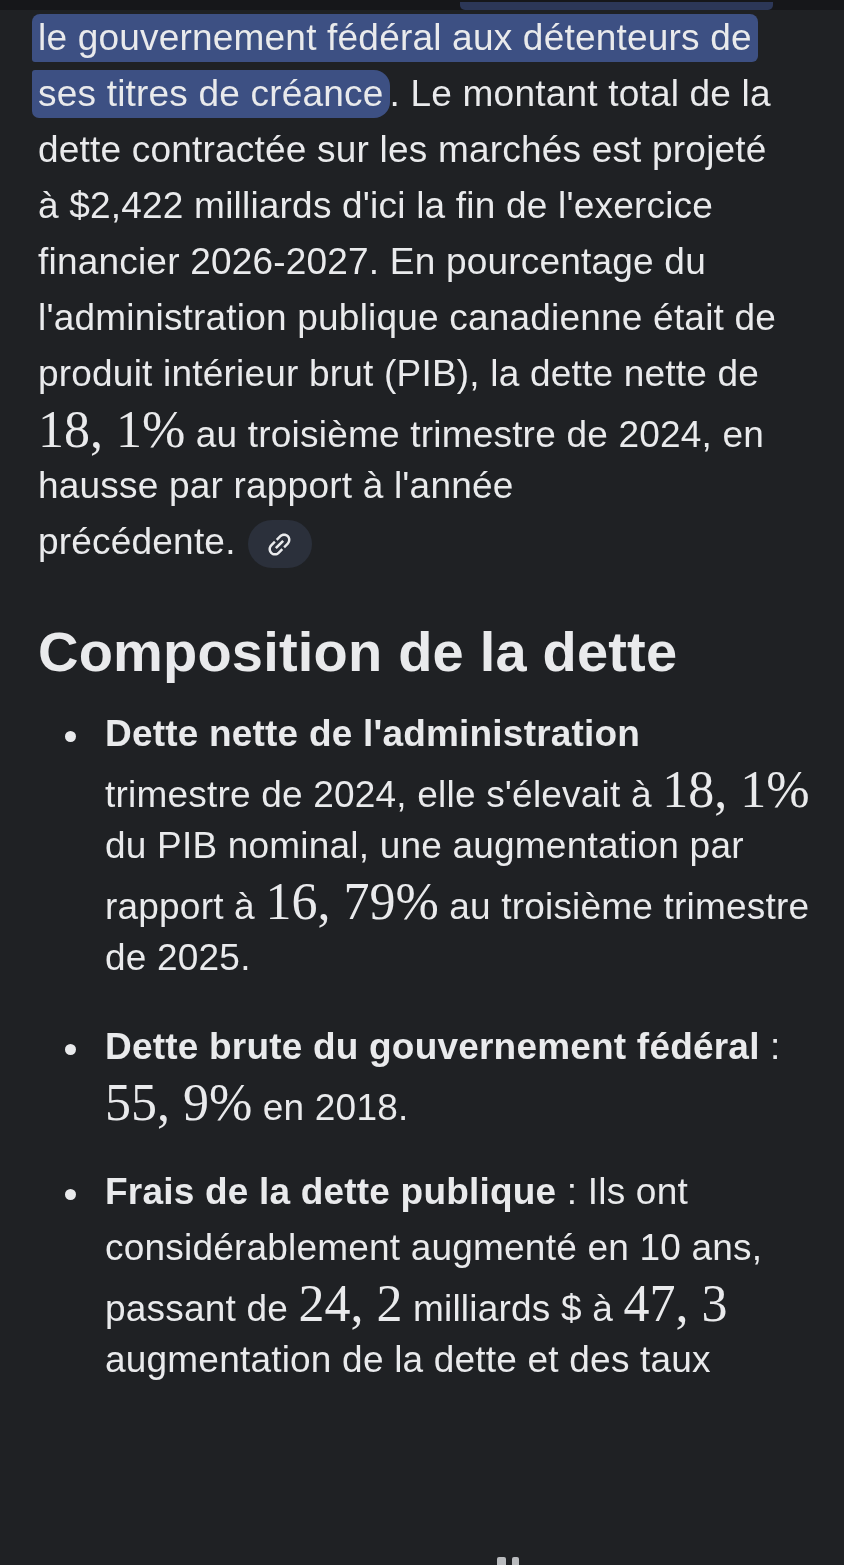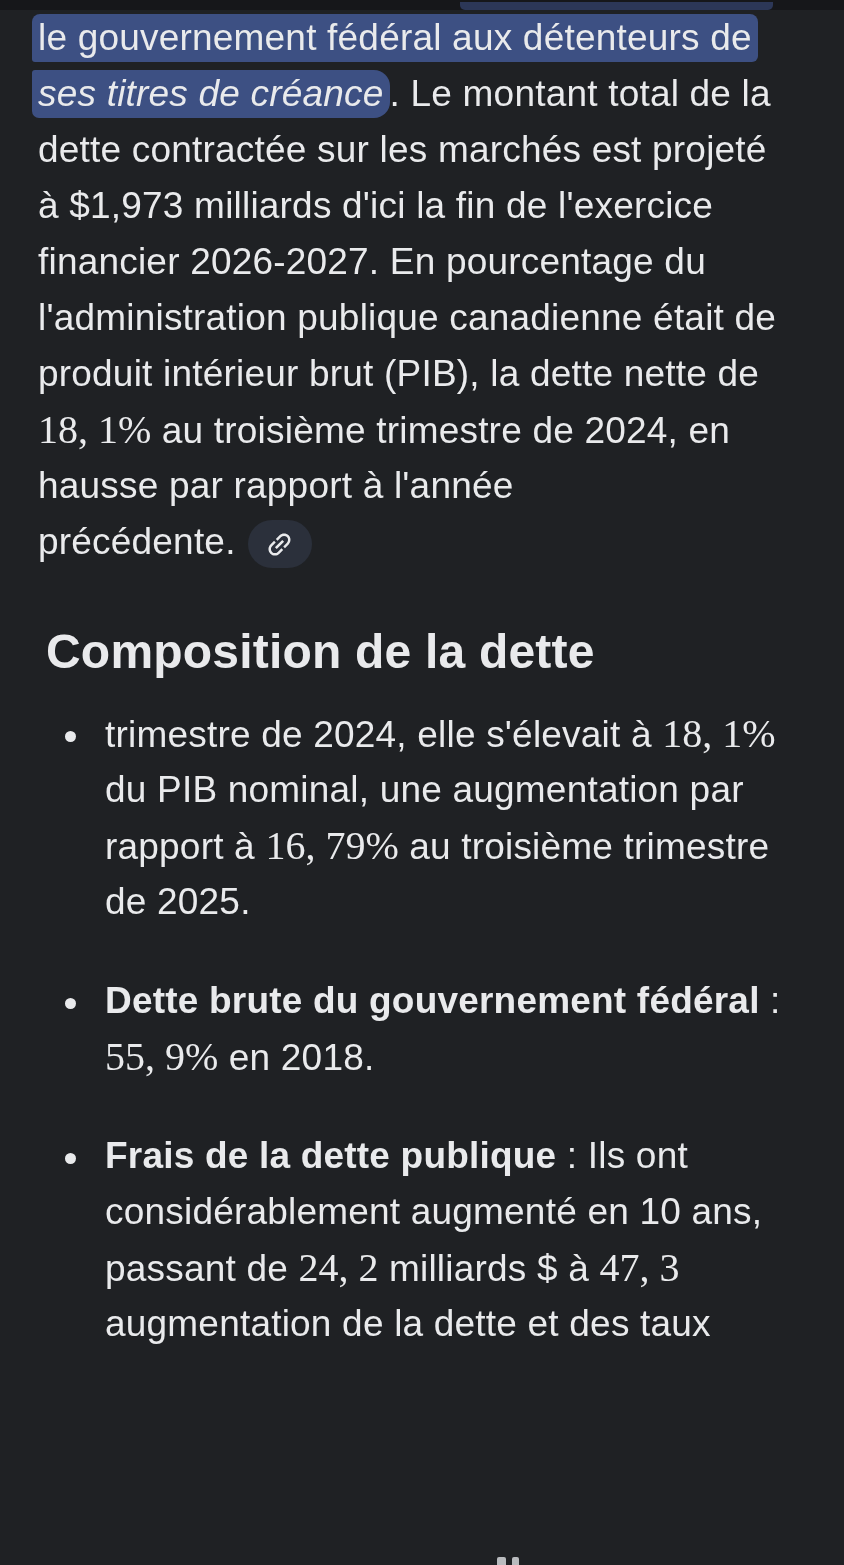--- a/index.html
+++ b/index.html
@@ -33,37 +33,37 @@
     font-size: 37px;
     white-space: nowrap;
     letter-spacing: 0.2px;
   }
   .hl {
     background: #3d5083;
     padding: 3px 6px 4px 6px;
     margin-left: -6px;
   }
   .hl-full { border-radius: 8px 8px 6px 3px; margin-right: -6px; }
-  .hl-end  { border-radius: 3px 16px 16px 7px; font-style: italic; }
+  .hl-end  { border-radius: 3px 16px 16px 7px; }
   .b { font-weight: 700; }
   .math {
     font-family: "Liberation Serif", serif;
-    font-size: 40px;
+    font-size: 52px;
     letter-spacing: 0;
   }
   .heading {
-    margin: 52px 0 0 8px;
-    font-size: 48px; line-height: 60px;
+    margin: 52px 0 0 0;
+    font-size: 56px; line-height: 60px;
     font-weight: 700;
     letter-spacing: 0.2px;
     white-space: nowrap;
   }
   ul.bullets { list-style: none; margin: 24px 0 0 0; padding: 0; }
   ul.bullets li { position: relative; padding-left: 67px; }
-  ul.bullets li + li { margin-top: 43px; }
+  ul.bullets li + li { margin-top: 33px; }
   .dot {
     position: absolute; left: 27px; top: 25px;
     width: 11px; height: 11px; border-radius: 50%;
     background: #e9eaec;
   }
   .pill {
     display: inline-flex;
     width: 64px; height: 48px;
     border-radius: 24px;
     background: #2b303b;
@@ -83,38 +83,39 @@
 <div class="top-strip">
     <div class="remnant"></div>
   </div>
 
 <div class="content">
 
   <div class="para">
     <div class="line"><span class="hl hl-full">le gouvernement fédéral aux détenteurs de</span></div>
     <div class="line"><span class="hl hl-end">ses titres de créance</span><span>. Le montant total de la</span></div>
     <div class="line"><span>dette contractée sur les marchés est projeté</span></div>
-    <div class="line"><span>à $1,973 milliards d'ici la fin de l'exercice</span></div>
+    <div class="line"><span>à $2,422 milliards d'ici la fin de l'exercice</span></div>
     <div class="line"><span>financier 2026-2027. En pourcentage du</span></div>
     <div class="line"><span>l'administration publique canadienne était de</span></div>
     <div class="line"><span>produit intérieur brut (PIB), la dette nette de</span></div>
     <div class="line"><span class="math">18, 1%</span><span> au troisième trimestre de 2024, en</span></div>
     <div class="line"><span>hausse par rapport à l'année</span></div>
     <div class="line"><span>précédente.</span><span class="pill">
           <svg viewBox="0 0 24 24" width="31" height="31" fill="#e9eaec">
             <path d="M3.9 12c0-1.71 1.39-3.1 3.1-3.1h4V7H7c-2.76 0-5 2.24-5 5s2.24 5 5 5h4v-1.9H7c-1.71 0-3.1-1.39-3.1-3.1zM8 13h8v-2H8v2zm9-6h-4v1.9h4c1.71 0 3.1 1.39 3.1 3.1s-1.39 3.1-3.1 3.1h-4V17h4c2.76 0 5-2.24 5-5s-2.24-5-5-5z"></path>
           </svg>
         </span></div>
   </div>
 
   <h2 class="heading">Composition de la dette</h2>
 
   <ul class="bullets">
     <li>
       <span class="dot"></span>
+      <div class="line"><span class="b">Dette nette de l'administration</span></div>
       <div class="line"><span>trimestre de 2024, elle s'élevait à </span><span class="math">18, 1%</span></div>
       <div class="line"><span>du PIB nominal, une augmentation par</span></div>
       <div class="line"><span>rapport à </span><span class="math">16, 79%</span><span> au troisième trimestre</span></div>
       <div class="line"><span>de 2025.</span></div>
     </li>
     <li>
       <span class="dot"></span>
       <div class="line"><span class="b">Dette brute du gouvernement fédéral</span><span> :</span></div>
       <div class="line"><span class="math">55, 9%</span><span> en 2018.</span></div>
     </li>

